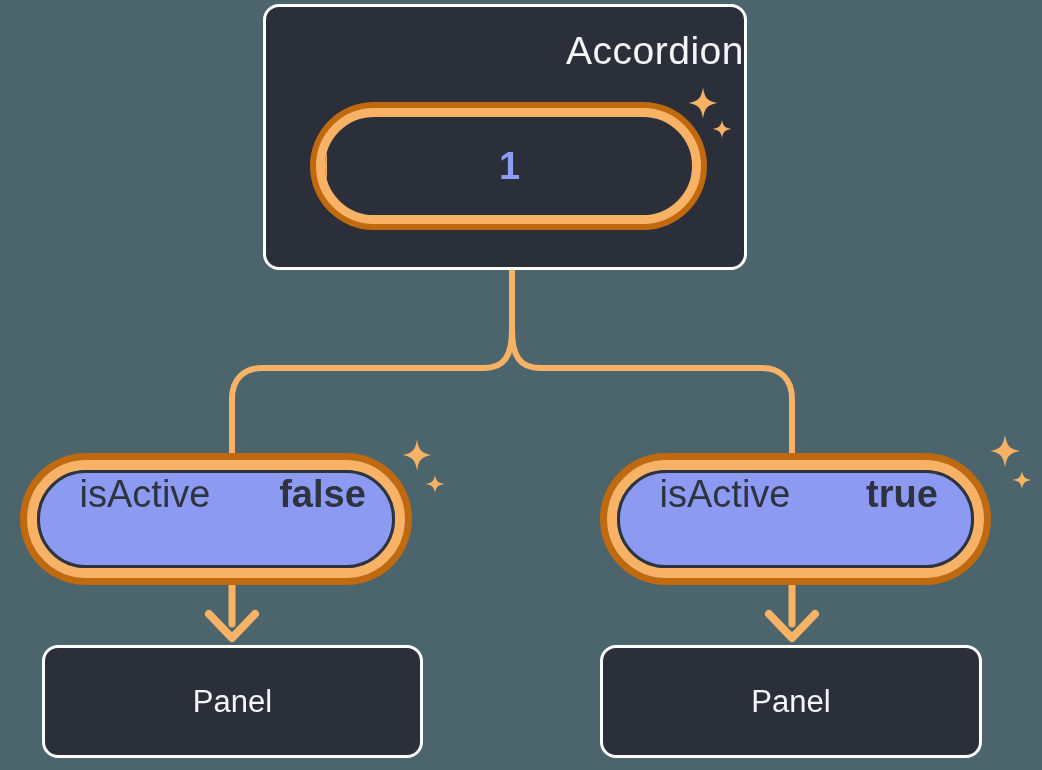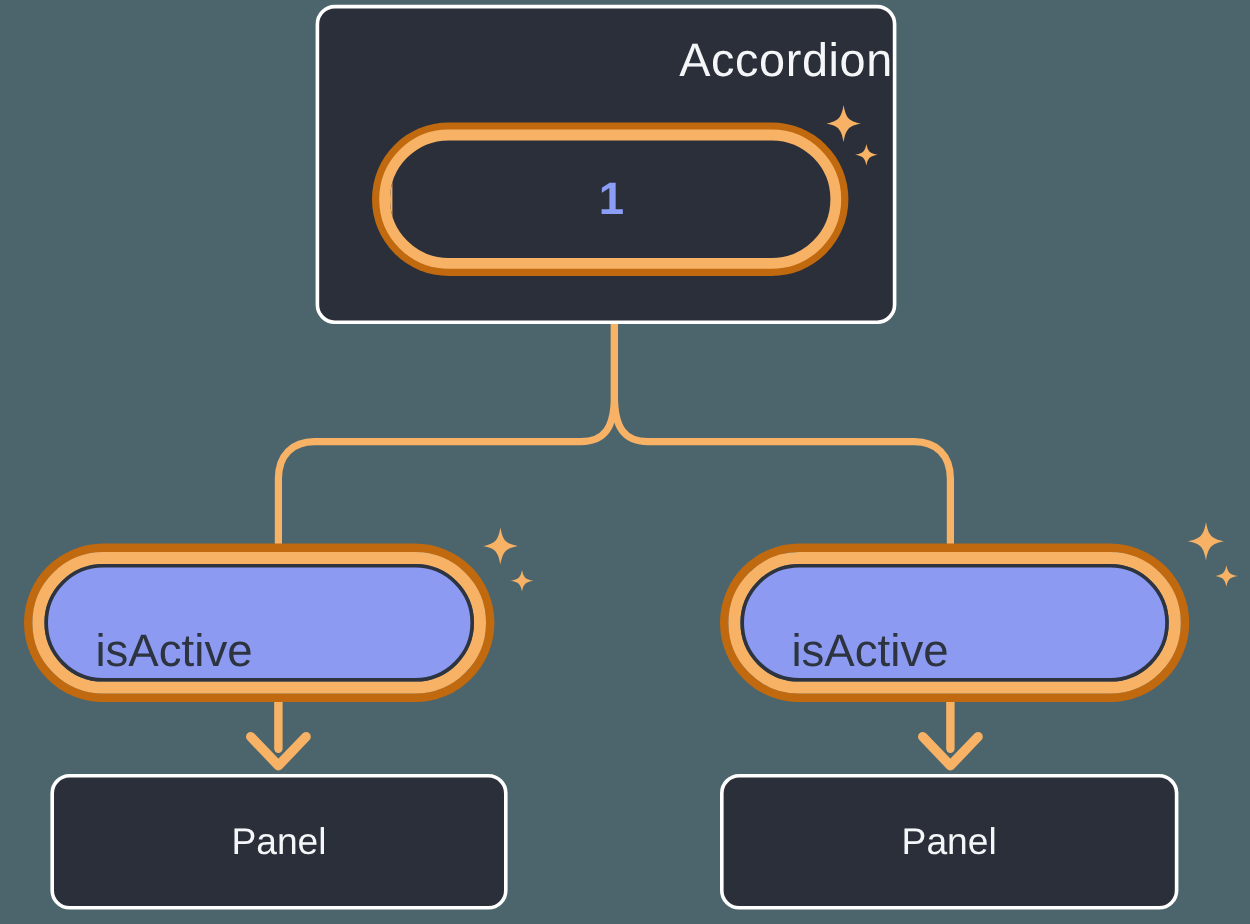--- a/index.html
+++ b/index.html
@@ -89,21 +89,21 @@
   }
   .prop-pill-left  { left: 27px;  top: 460px; width: 378px; height: 118px; }
   .prop-pill-right { left: 607px; top: 460px; width: 377px; height: 118px; }
   .prop-pill-inner {
     width: 100%; height: 100%;
     box-sizing: border-box;
     background: var(--purple-fill);
     border: 3px solid var(--text-dark);
     border-radius: 999px;
     display: flex;
-    align-items: flex-end;
+    align-items: flex-start;
     overflow: hidden;
   }
   .prop-pill .cell {
     display: flex;
     align-items: center;
     justify-content: center;
     font-size: 38px;
     color: var(--text-dark);
   }
   .prop-pill .cell-name  { width: 210px; }
@@ -143,27 +143,29 @@
 
   <div class="state-pill">
     <div class="divider-light"></div>
     <div class="cell cell-value">1</div>
   </div>
 
   <div class="prop-pill prop-pill-left">
     <div class="prop-pill-inner">
       <div class="cell cell-name">isActive</div>
       <div class="divider-dark"></div>
+      <div class="cell cell-value">false</div>
     </div>
   </div>
 
   <div class="prop-pill prop-pill-right">
     <div class="prop-pill-inner">
       <div class="cell cell-name">isActive</div>
       <div class="divider-dark"></div>
+      <div class="cell cell-value">true</div>
     </div>
   </div>
 
   <div class="node-box panel-box panel-left">
     <div class="panel-label">Panel</div>
   </div>
   <div class="node-box panel-box panel-right">
     <div class="panel-label">Panel</div>
   </div>
 

